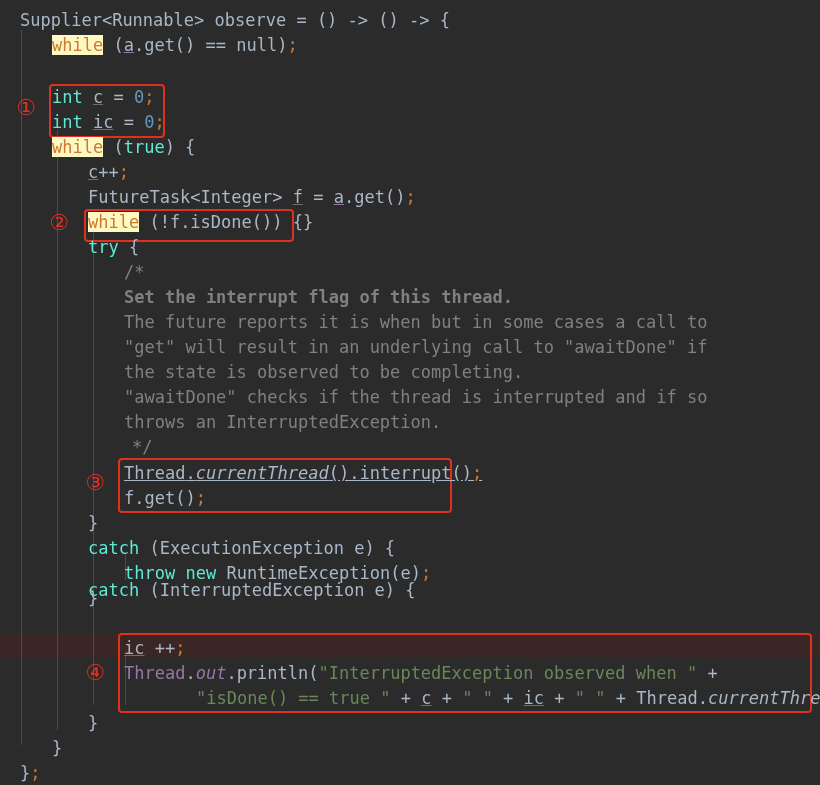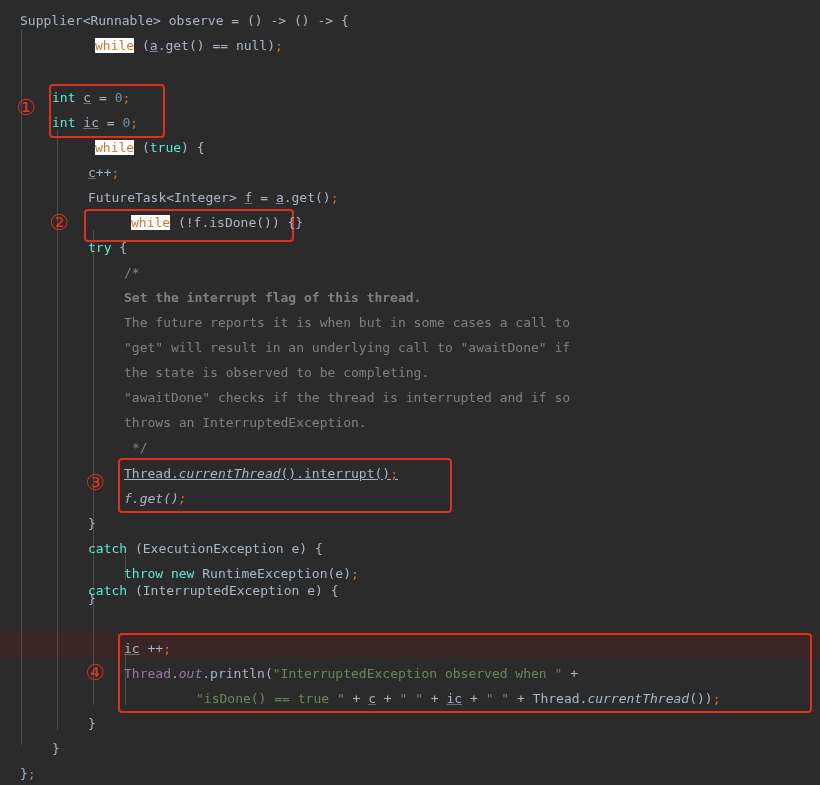--- a/index.html
+++ b/index.html
@@ -25,28 +25,28 @@
     position:absolute;width:1px;background:#4b4b4b;z-index:1;
   }
   
   .code{
     position:absolute;left:0;top:0;width:820px;
     z-index:3;
   }
   .line{
     position:absolute;left:0;
     height:25px;line-height:25px;
-    font-size:13px;
+    font-size:17px;
     white-space:pre;
     color:#a9b7c6;
     letter-spacing:0px;
   }
   
   .kw      {color:#5eead4;}
-  .kwhl    {color:#cc7832;background:#ffffff;margin-left:43px;}
+  .kwhl    {color:#cc7832;background:#fef9c3;}
   .cls     {color:#a9b7c6;}
   .num     {color:#6897bb;}
   .str     {color:#6a8759;}
   .cmt     {color:#808080;}
   .punc    {color:#a9b7c6;}
   .semi    {color:#cc7832;}
   .fld     {color:#9876aa;font-style:italic;}
   .stat    {color:#a9b7c6;font-style:italic;}
   .var     {color:#a9b7c6;text-decoration:underline;text-decoration-color:#9876aa;}
   .varlocal{color:#a9b7c6;text-decoration:underline;text-decoration-color:#6e6e6e;}
@@ -119,21 +119,21 @@
     <div class="line cmt" style="top:285px;left:124px;font-weight:bold;">Set the interrupt flag of this thread.</div>
     <div class="line cmt" style="top:310px;left:124px;">The future reports it is when but in some cases a call to</div>
     <div class="line cmt" style="top:335px;left:124px;">"get" will result in an underlying call to "awaitDone" if</div>
     <div class="line cmt" style="top:360px;left:124px;">the state is observed to be completing.</div>
     <div class="line cmt" style="top:385px;left:124px;">"awaitDone" checks if the thread is interrupted and if so</div>
     <div class="line cmt" style="top:410px;left:124px;">throws an InterruptedException.</div>
     <div class="line cmt" style="top:435px;left:132px;">*/</div>
 
     <div class="line" style="top:461px;left:124px;text-decoration:underline;"><span class="cls">Thread</span><span class="punc">.</span><span class="stat">currentThread</span><span class="plain">().interrupt()</span><span class="semi">;</span></div>
 
-    <div class="line" style="top:486px;left:124px;font-style:italic;"><span class="plain">f.get()</span><span class="semi">;</span></div>
+    <div class="line" style="top:486px;left:124px;"><span class="plain">f.get()</span><span class="semi">;</span></div>
 
     <div class="line punc" style="top:511px;left:88px;">}</div>
 
     <div class="line" style="top:536px;left:88px;"><span class="kw">catch</span><span class="punc"> (</span><span class="cls">ExecutionException</span><span class="plain"> e) {</span></div>
 
     <div class="line" style="top:561px;left:124px;"><span class="kw">throw</span><span class="plain"> </span><span class="kw">new</span><span class="plain"> </span><span class="cls">RuntimeException</span><span class="plain">(e)</span><span class="semi">;</span></div>
 
     <div class="line punc" style="top:586px;left:88px;">}</div>
 
     <div class="line" style="top:578px;left:88px;"><span class="kw">catch</span><span class="punc"> (</span><span class="cls">InterruptedException</span><span class="plain"> e) {</span></div>

